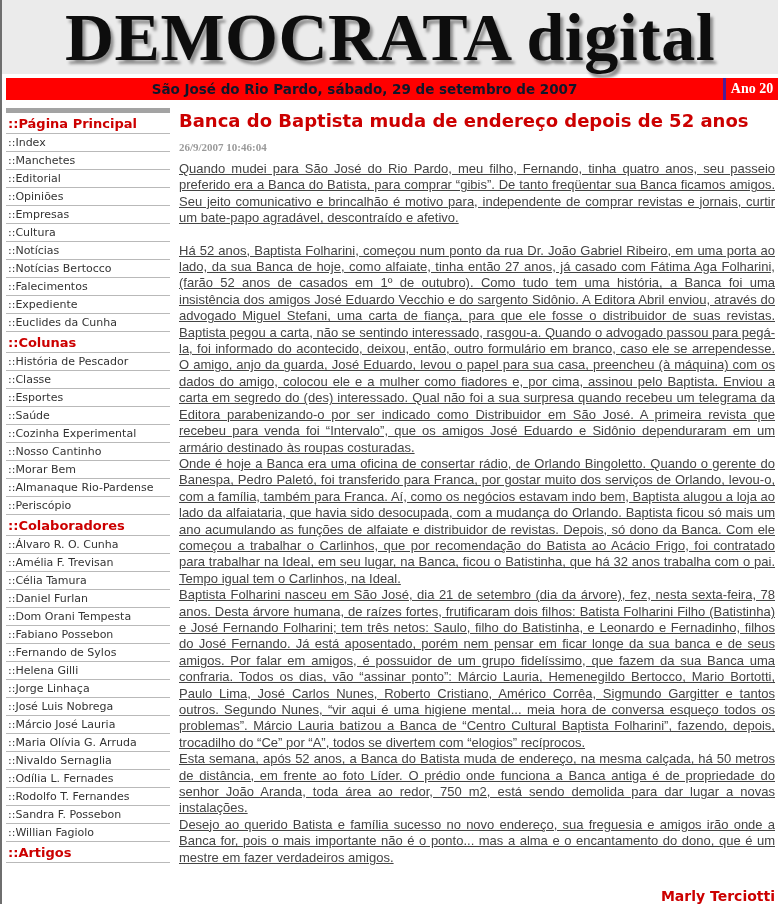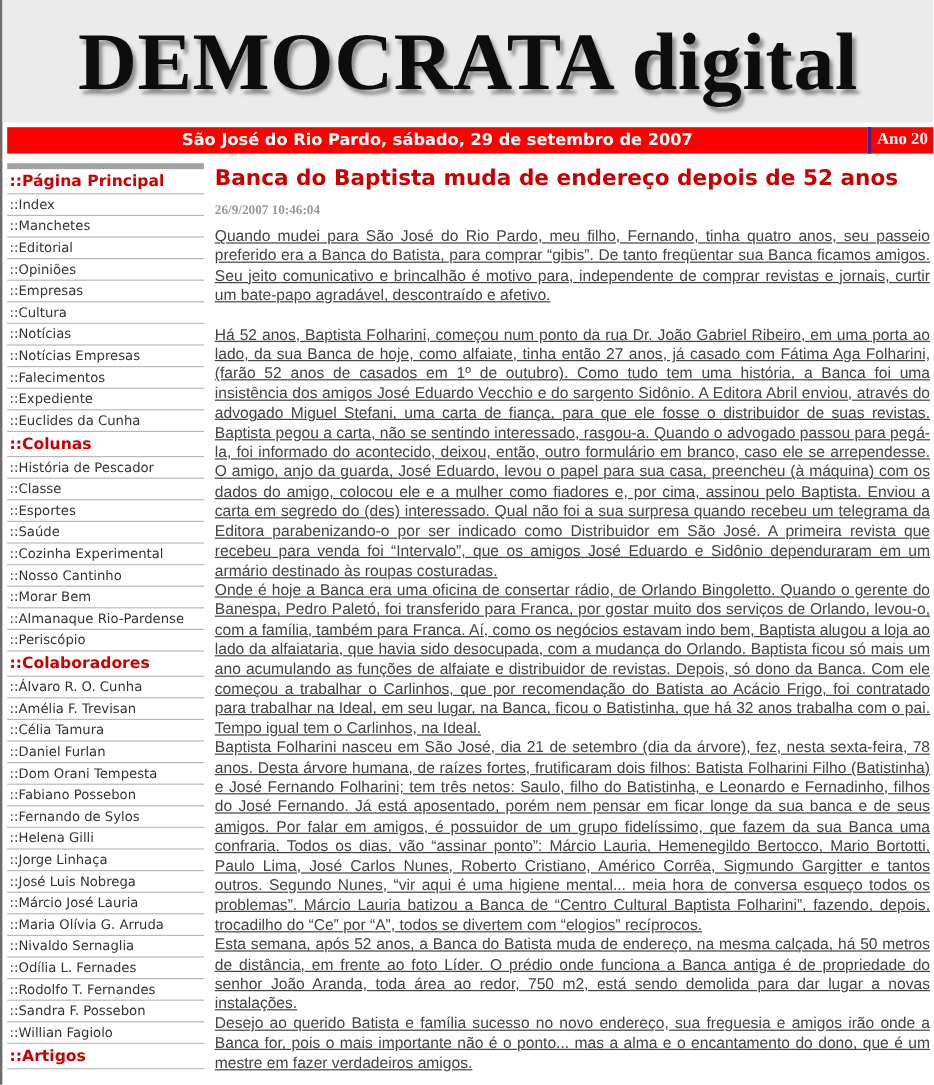--- a/index.html
+++ b/index.html
@@ -4,33 +4,33 @@
 <title>DEMOCRATA digital</title>
 <style>
   html,body{margin:0;padding:0;background:#ffffff;}
   .page{
     width:778px;height:904px;box-sizing:border-box;position:relative;
     background:#ffffff;border-left:2px solid #6e6e6e;overflow:hidden;
     font-family:"DejaVu Sans",sans-serif;
   }
   
   .masthead{
-    height:102px;background:var(--masthead-bg,#ebebeb);
+    height:74px;background:var(--masthead-bg,#ebebeb);
     display:flex;align-items:center;justify-content:center;
     margin:0 0 4px 0;
   }
   .masthead-title{
     margin:0;font-family:"Liberation Serif",serif;font-weight:bold;
     font-size:68px;line-height:1;color:var(--masthead-text,#0d0d0d);
     text-shadow:3px 4px 3px #8f8f8f;white-space:nowrap;letter-spacing:0.5px;
   }
   
   .datebar{display:flex;height:22px;margin-left:4px;}
   .datebar-main{
-    flex:1;background:var(--bar-red,#ff0000);color:#ffffff;
+    flex:1;background:var(--bar-red,#ff0000);color:#0f172a;
     display:flex;align-items:center;justify-content:center;
     font-size:13.5px;font-weight:bold;
   }
   .datebar-ano{
     width:52px;background:var(--bar-red,#ff0000);border-left:3px solid #4c1d95;
     color:#ffffff;display:flex;align-items:center;justify-content:center;
     font-family:"Liberation Serif",serif;font-size:14px;font-weight:bold;
     white-space:nowrap;
   }
   
@@ -90,21 +90,21 @@
     <nav class="sidebar">
 
     <div class="side-item side-header">::Página Principal</div>
         <div class="side-item">::Index</div>
         <div class="side-item">::Manchetes</div>
         <div class="side-item">::Editorial</div>
         <div class="side-item">::Opiniões</div>
         <div class="side-item">::Empresas</div>
         <div class="side-item">::Cultura</div>
         <div class="side-item">::Notícias</div>
-        <div class="side-item">::Notícias Empresas</div>
+        <div class="side-item">::Notícias Bertocco</div>
         <div class="side-item">::Falecimentos</div>
         <div class="side-item">::Expediente</div>
         <div class="side-item">::Euclides da Cunha</div>
         <div class="side-item side-header">::Colunas</div>
         <div class="side-item">::História de Pescador</div>
         <div class="side-item">::Classe</div>
         <div class="side-item">::Esportes</div>
         <div class="side-item">::Saúde</div>
         <div class="side-item">::Cozinha Experimental</div>
         <div class="side-item">::Nosso Cantinho</div>

